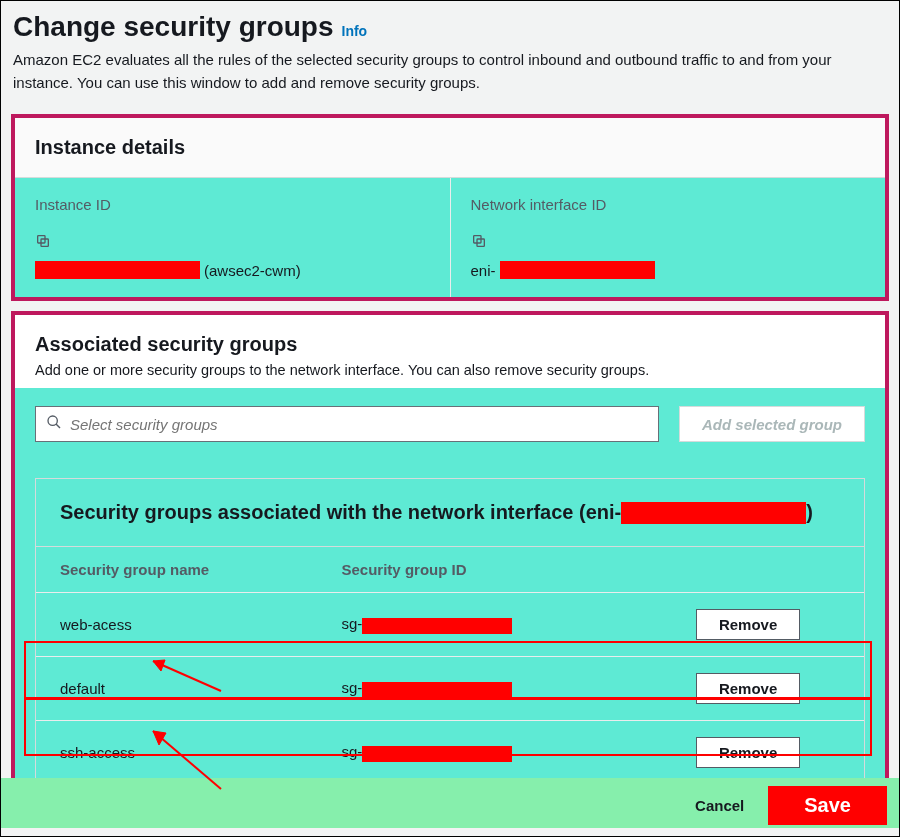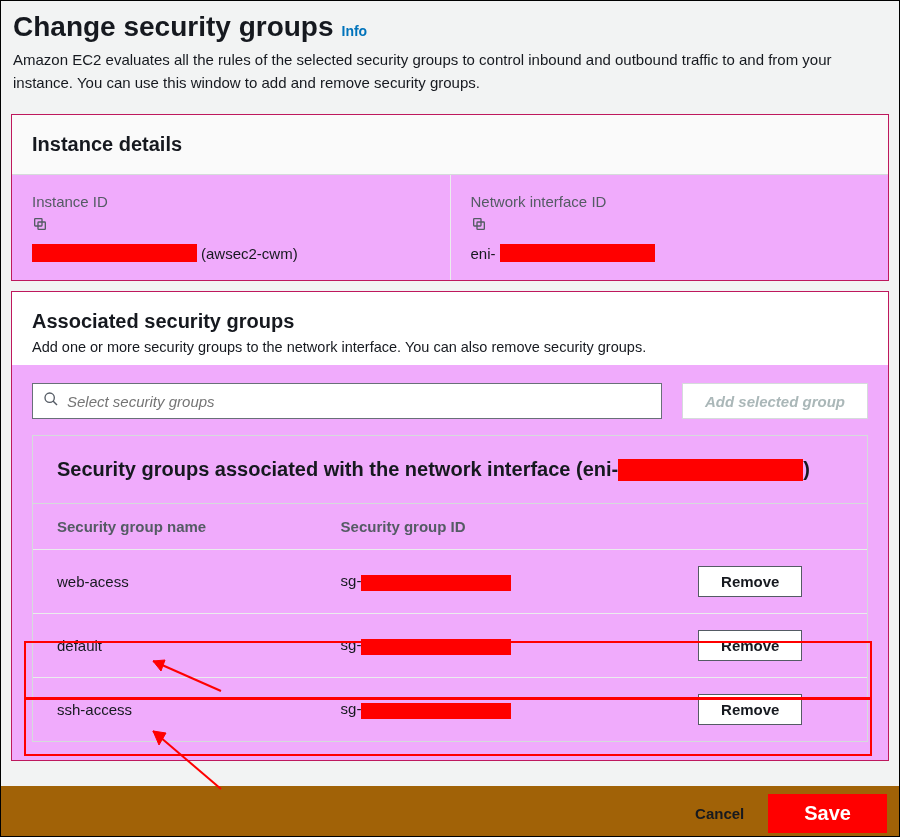--- a/index.html
+++ b/index.html
@@ -3,49 +3,49 @@
 <meta charset="utf-8">
 <style>
   * { box-sizing: border-box; margin: 0; padding: 0; font-family: "Amazon Ember", "Helvetica Neue", Arial, sans-serif; }
   body { background: #f2f3f3; color: #16191f; }
   .frame { width: 900px; height: 837px; border: 1px solid #000; background: #f2f3f3; position: relative; overflow: hidden; }
   .header { padding: 10px 12px 10px 12px; }
   .title-row { display: flex; align-items: baseline; gap: 8px; }
   h1.title { font-size: 28px; font-weight: 700; color: #16191f; }
   a.info { color: #0073bb; font-size: 14px; font-weight: 700; text-decoration: none; }
   .subtitle { font-size: 15px; color: #16191f; margin-top: 6px; line-height: 1.5; }
-  .panel { background: #f0abfc; border: 1px solid #be185d; margin: 10px; }
+  .panel { background: #5eead4; border: 4px solid #be185d; margin: 10px; }
   .panel-header { padding: 18px 20px; border-bottom: 1px solid #d5dbdb; background: #fafafa; }
   .panel-header.no-border { border-bottom: none; background: #fff; }
   .panel-title { font-size: 20px; font-weight: 700; color: #16191f; }
   .panel-sub { font-size: 14.5px; color: #16191f; margin-top: 6px; }
   .details-grid { display: flex; }
   .details-col { flex: 1; padding: 18px 20px; }
   .details-col:first-child { border-right: 1px solid #eaeded; }
-  .detail-label { font-size: 15px; color: #545b64; margin-bottom: 6px; }
+  .detail-label { font-size: 15px; color: #545b64; margin-bottom: 20px; }
   .copy-icon { width: 16px; height: 16px; display: inline-block; margin-bottom: 6px; }
   .copy-icon svg { stroke: #545b64; fill: none; stroke-width: 2; }
   .detail-value { font-size: 15px; color: #16191f; display: flex; align-items: center; gap: 4px; margin-top: 6px; }
   .redacted { background: #ff0000; display: inline-block; height: 18px; vertical-align: middle; }
   .assoc-body { padding: 18px 20px; }
-  .search-row { display: flex; gap: 20px; margin-bottom: 16px; }
+  .search-row { display: flex; gap: 20px; margin-bottom: 36px; }
   .search-box { flex: 1; display: flex; align-items: center; border: 1px solid #687078; height: 36px; padding: 0 10px; background: #fff; }
   .search-box svg { width: 16px; height: 16px; stroke: #545b64; fill: none; stroke-width: 2; margin-right: 8px; }
   .search-box input { border: none; outline: none; font-size: 15px; font-style: italic; color: #687078; flex: 1; background: transparent; }
   .add-btn { border: 1px solid #d5dbdb; background: #fff; color: #aab7b8; font-size: 15px; font-weight: 700; padding: 0 22px; height: 36px; cursor: not-allowed; font-style: italic; }
   .inner-panel { border: 1px solid #d5dbdb; }
   .inner-title { padding: 22px 24px; font-size: 20px; font-weight: 700; display: flex; align-items: center; flex-wrap: nowrap; border-bottom: 1px solid #d5dbdb; }
   .inner-title .redacted { height: 22px; }
   .tbl { width: 100%; border-collapse: collapse; }
   .tbl th { text-align: left; font-size: 15px; font-weight: 700; color: #545b64; padding: 14px 24px; border-bottom: 1px solid #eaeded; }
   .tbl td { font-size: 15px; color: #16191f; padding: 16px 24px; border-top: 1px solid #eaeded; }
   .tbl td .redacted { height: 16px; }
   .tbl td.action { text-align: center; }
   .remove-btn { border: 1px solid #545b64; background: #fff; color: #16191f; font-size: 15px; font-weight: 700; padding: 6px 22px; cursor: pointer; }
-  .footer { position: absolute; bottom: 0; left: 0; right: 0; display: flex; justify-content: flex-end; align-items: center; gap: 18px; padding: 8px  12px 3px 12px; background: #a16207; }
+  .footer { position: absolute; bottom: 8px; left: 0; right: 0; display: flex; justify-content: flex-end; align-items: center; gap: 18px; padding: 8px  12px 3px 12px; background: #86efac; }
   .cancel-btn { background: transparent; border: none; color: #16191f; font-size: 15px; font-weight: 700; cursor: pointer; padding: 8px 6px; }
   .save-btn { background: #ff0000; color: #fff; border: none; font-size: 20px; font-weight: 700; padding: 8px 36px; cursor: pointer; }
   .annot { position: absolute; pointer-events: none; }
   .annot-box { border: 2px solid #ff0000; }
   .annot-arrow svg { stroke: #ff0000; fill: #ff0000; }
 </style>
 </head>
 <body>
 <div class="frame">
 

